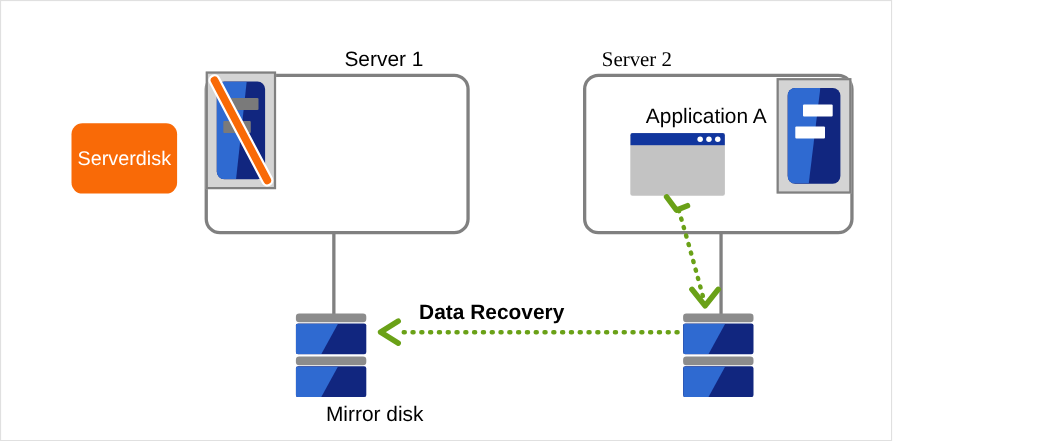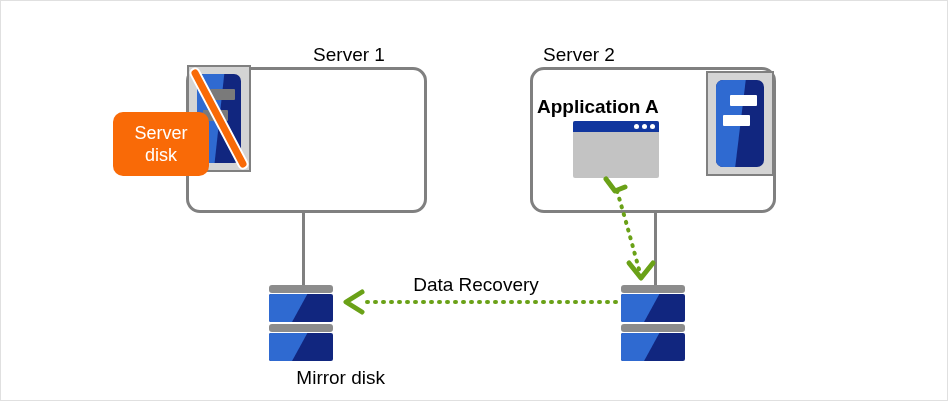--- a/index.html
+++ b/index.html
@@ -6,41 +6,41 @@
   html, body {
     margin: 0;
     padding: 0;
     background: #ffffff;
   }
   body {
     font-family: "Liberation Sans", sans-serif;
   }
   #canvas {
     position: relative;
-    width: 948px;
+    width: 811px;
     height: 401px;
     background: #ffffff;
     border: 1px solid #e0e0e0;
     box-sizing: border-box;
     overflow: hidden;
   }
 
   
   .label {
     position: absolute;
     color: #000000;
     font-size: 19px;
     line-height: 1.15;
     white-space: nowrap;
     text-align: center;
   }
 
   
   #server1-title { left: 278px; top: 43px; width: 140px; }
-  #server2-title { left: 508px; top: 43px; width: 140px; }
+  #server2-title { left: 508px; top: 43px; width: 140px; font-family: Liberation Serif, serif; }
 
   
   .server-box {
     position: absolute;
     border: 3px solid #808080;
     border-radius: 14px;
     background: #ffffff;
     box-sizing: border-box;
   }
   #server1-box { left: 185px; top: 66px; width: 241px; height: 146px; }
@@ -98,38 +98,36 @@
     left: 64px;
     top: 111px;
     width: 96px;
     height: 64px;
     background: #f96a07;
     border-radius: 10px;
     color: #ffffff;
     font-size: 18px;
     line-height: 22px;
     display: flex;
-    flex-direction: column;
+    flex-direction: row;
     align-items: center;
     justify-content: center;
     text-align: center;
-    margin-left: 48px;
   }
 
   
   #app-a-label {
     position: absolute;
     left: 536px;
     top: 95px;
     width: 160px;
     font-size: 19px;
-    text-align: left;
+    text-align: right;
     color: #000;
     white-space: nowrap;
-    font-weight: bold;
   }
   #app-window {
     position: absolute;
     left: 572px;
     top: 120px;
     width: 86px;
     height: 57px;
     background: #c3c3c3;
     border-radius: 2px;
     overflow: hidden;
@@ -199,24 +197,24 @@
   }
   #connector-1 { left: 301px; top: 210px; height: 76px; }
   #connector-2 { left: 653px; top: 210px; height: 76px; }
 
   
   #data-recovery-label {
     position: absolute;
     left: 380px;
     top: 273px;
     width: 190px;
-    text-align: center;
     font-size: 19px;
     color: #000;
     white-space: nowrap;
+    font-weight: bold;
   }
 
   
   .overlay-svg {
     position: absolute;
     left: 0;
     top: 0;
     width: 948px;
     height: 401px;
     pointer-events: none;

